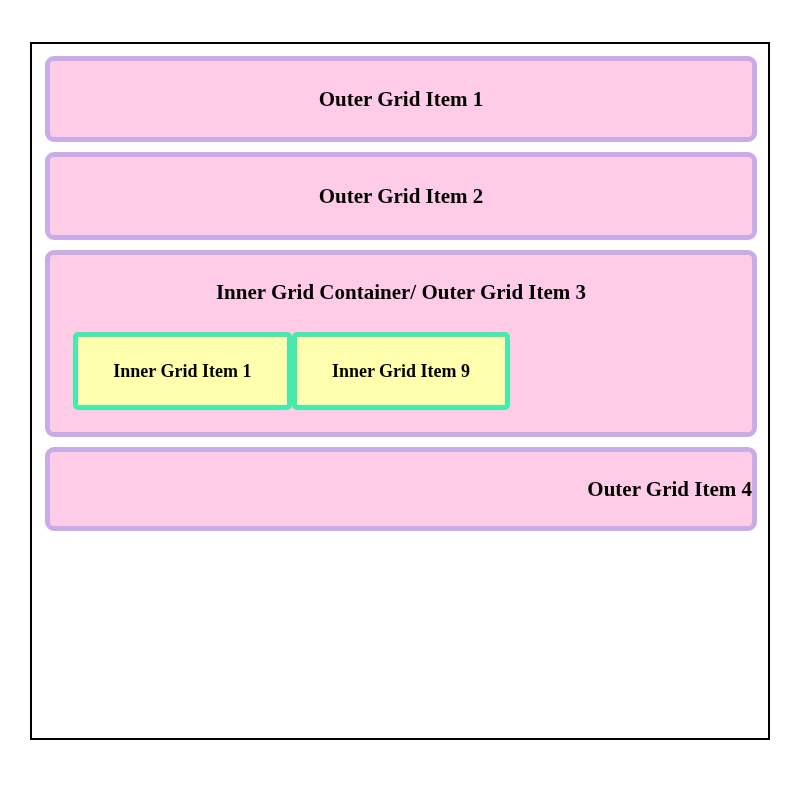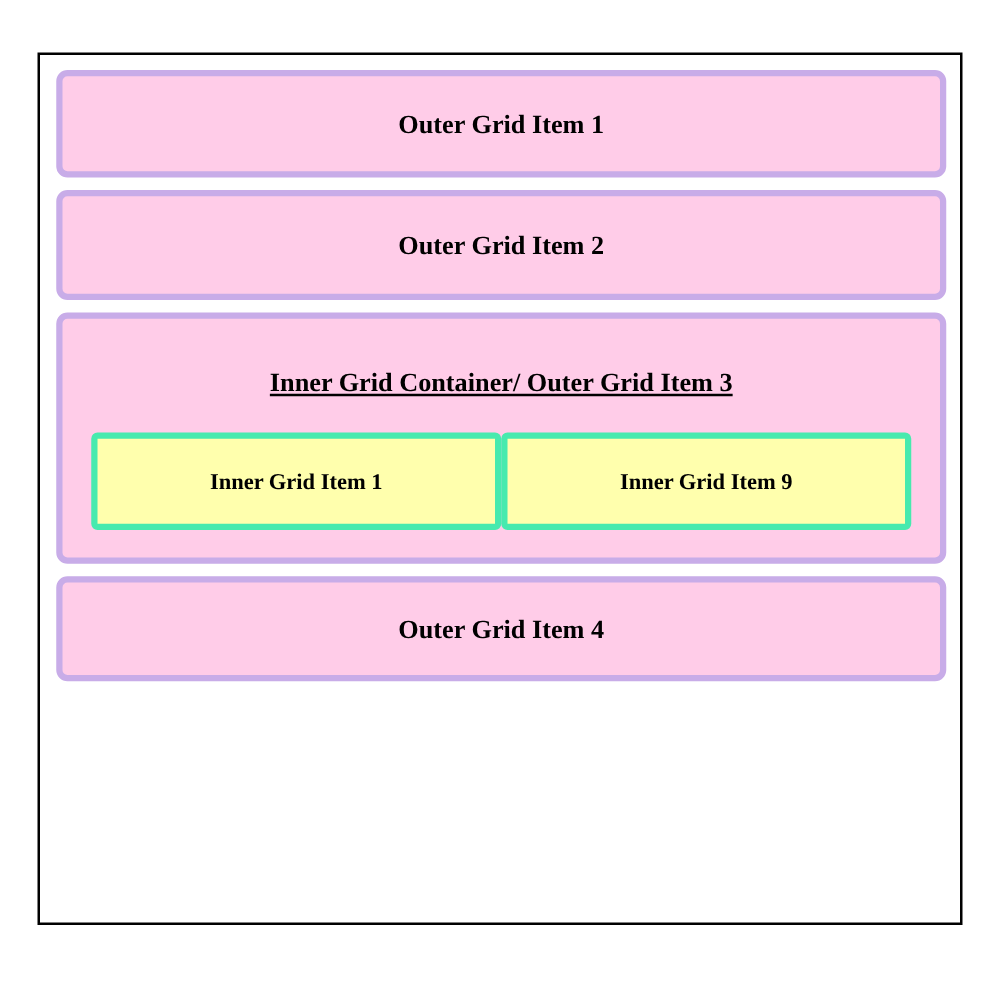--- a/index.html
+++ b/index.html
@@ -43,37 +43,36 @@
     border-radius:9px;
     display:flex;
     align-items:center;
     justify-content:center;
     text-align:center;
     font-size:21px;
     font-weight:bold;
   }
   .outer-item.h1{ height:86px; }
   .outer-item.h2{ height:88px; }
-  .outer-item.h4{ height:84px; }
+  .outer-item.h4{ height:84px;justify-content:flex-end; }
   .inner-container{
     display:block;
     height:auto;
     padding:22px 23px;
   }
   .inner-heading{
     text-align:center;
     font-size:21px;
     font-weight:bold;
     line-height:1.3;
-    margin:16px 0 26px 0;
-    text-decoration:underline;
+    margin:2px 0 26px 0;
   }
   .inner-grid{
     display:grid;
-    grid-template-columns:1fr 1fr;
+    grid-template-columns:1fr 1fr 1fr;
     row-gap:0;
   }
   .inner-item{
     height:78px;
     background:var(--yellow);
     border:5px solid var(--green);
     border-radius:5px;
     display:flex;
     align-items:center;
     justify-content:center;

